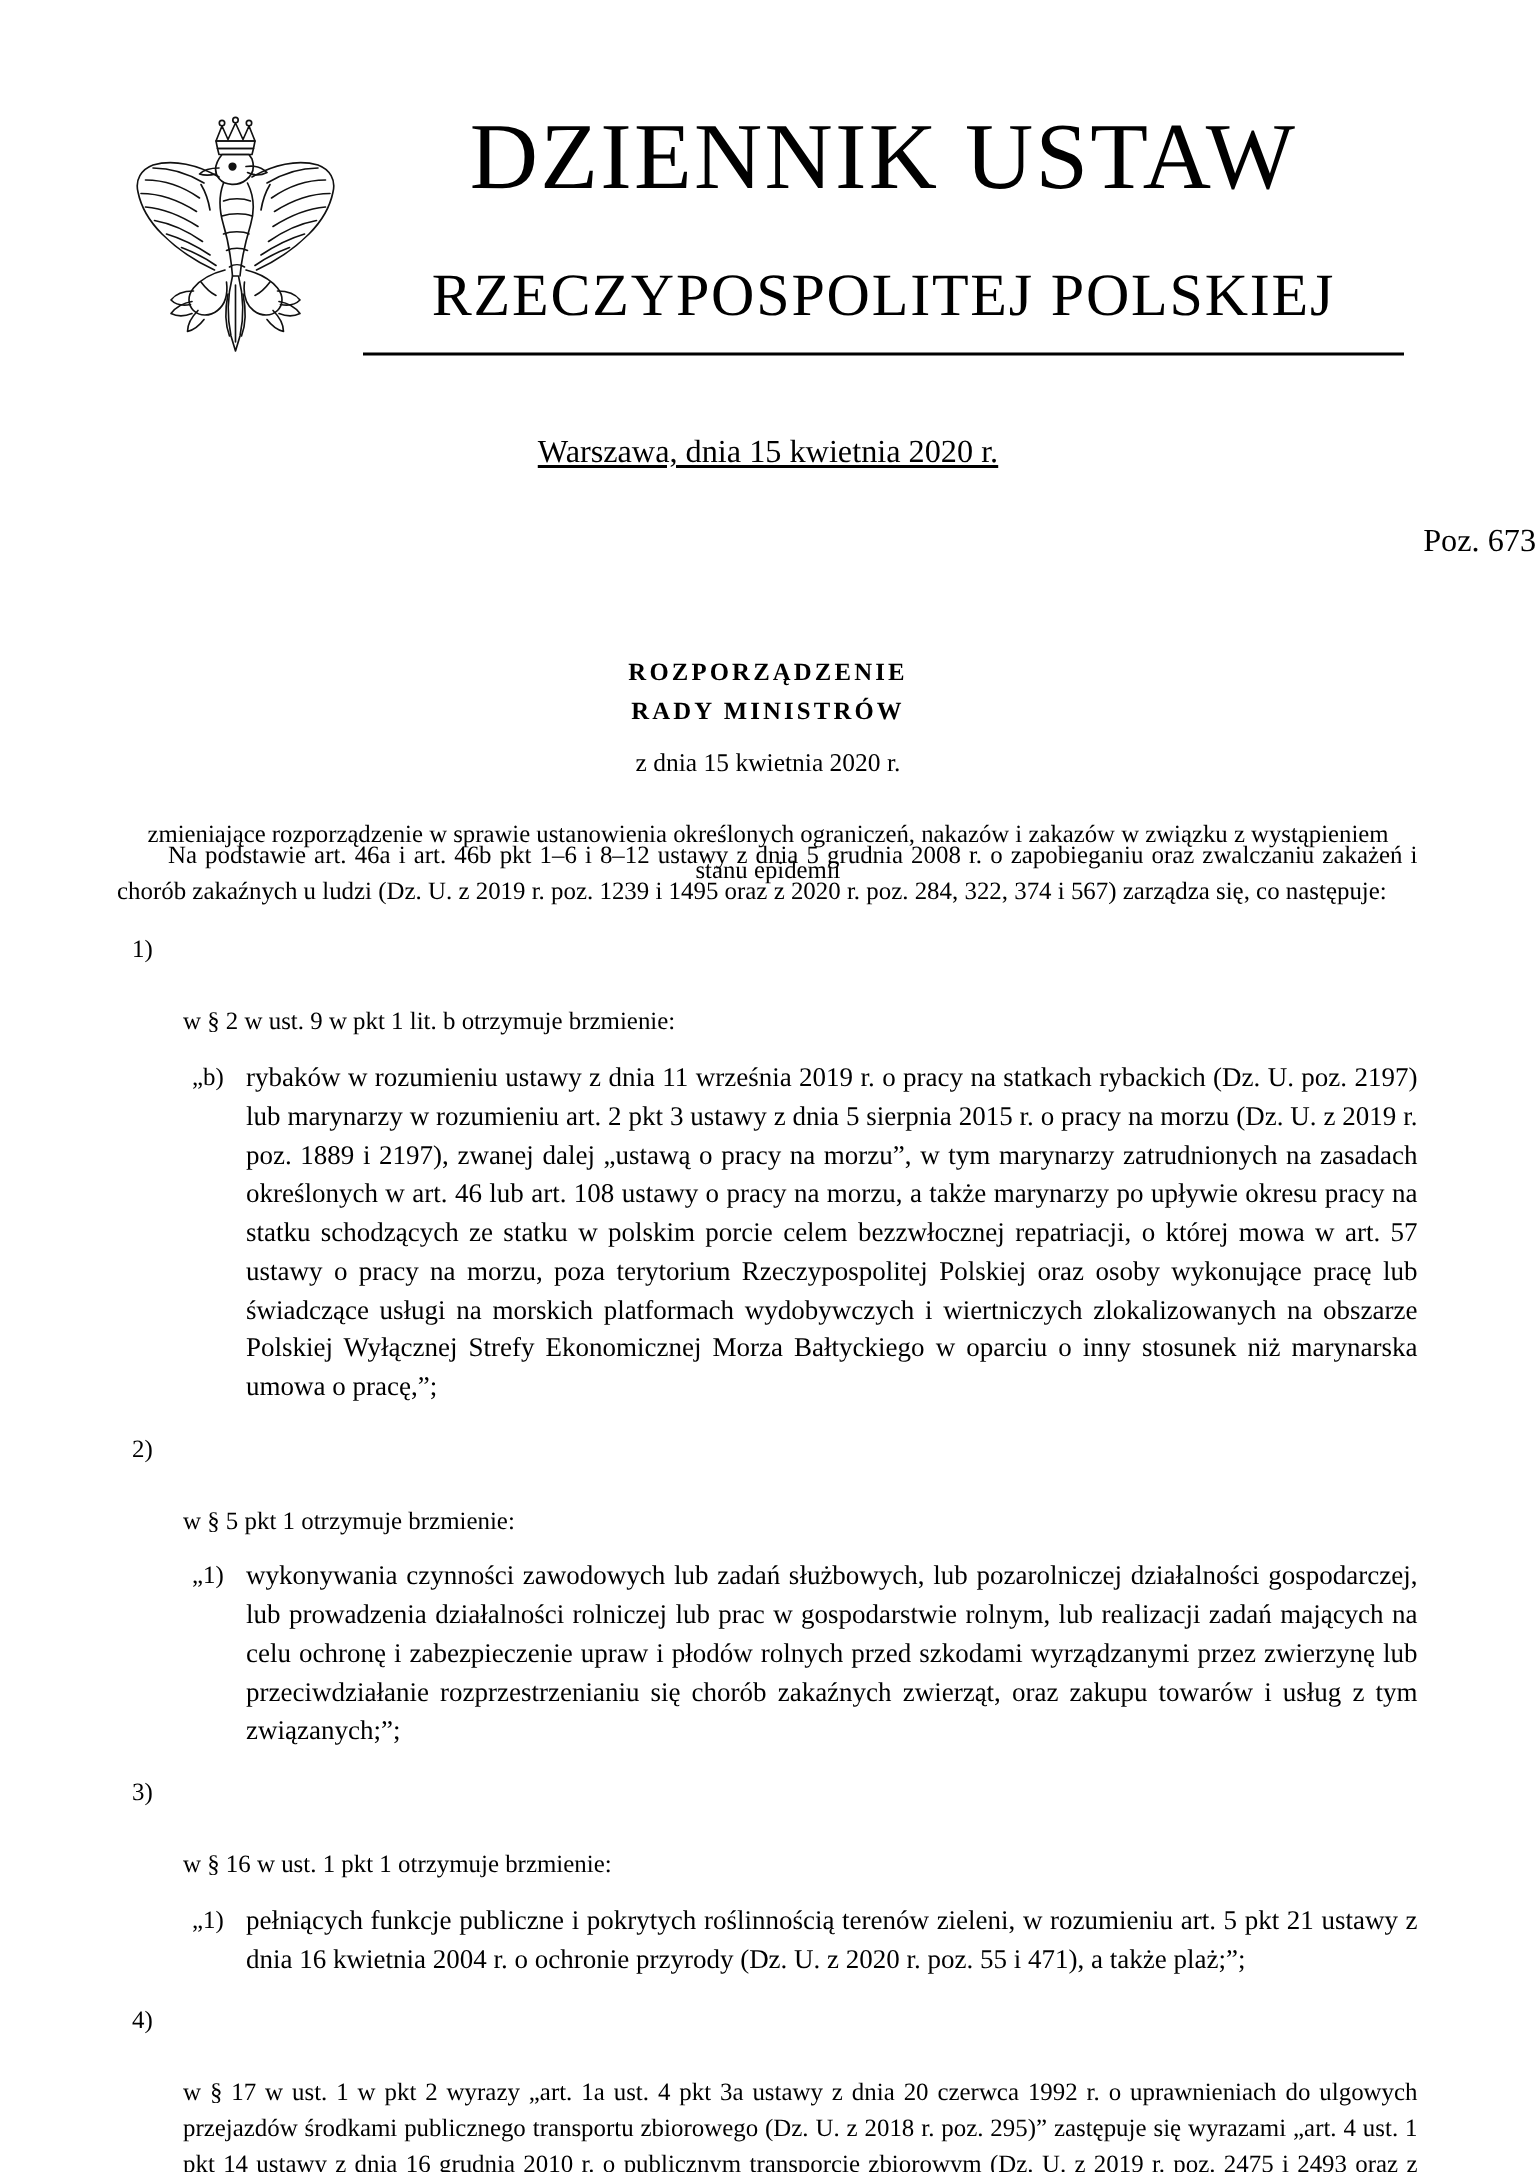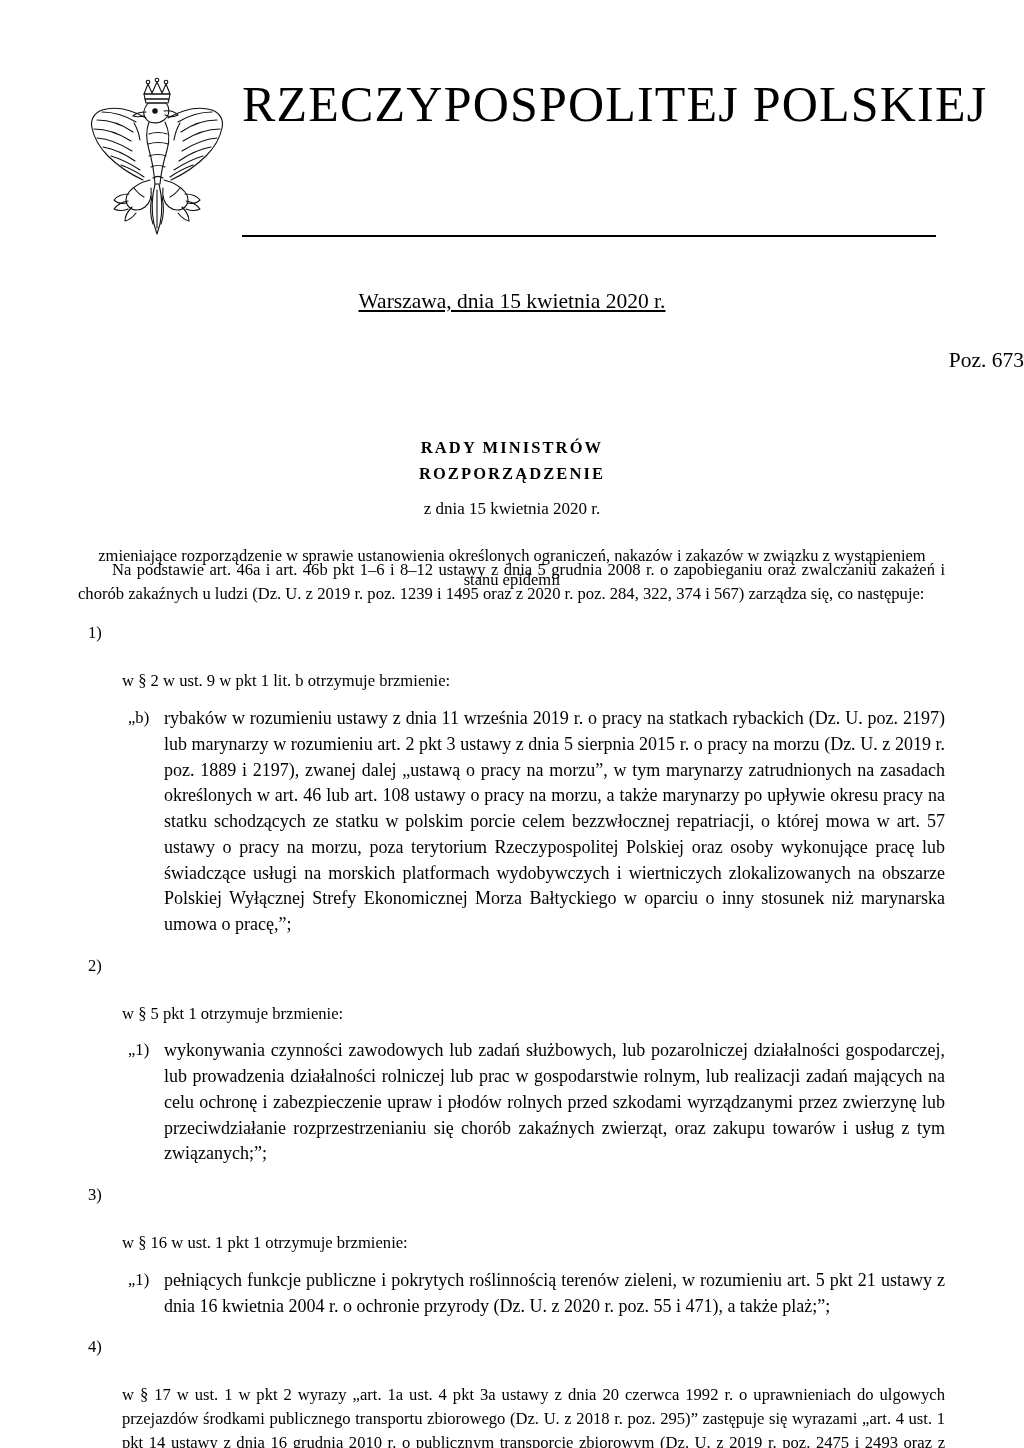--- a/index.html
+++ b/index.html
@@ -45,27 +45,27 @@
   }
   .masthead-line1 {
     font-size: 63px;
     line-height: 1.02;
     letter-spacing: 1.5px;
     text-align: center;
     white-space: nowrap;
     font-weight: 400;
   }
   .masthead-line2 {
-    font-size: 50px;
+    font-size: 40px;
     line-height: 1.05;
     letter-spacing: 1.2px;
     text-align: center;
     white-space: nowrap;
     font-weight: 400;
-    margin-top: 6px;
+    margin-top: 40px;
   }
   .masthead-rule {
     position: absolute;
     left: 242px;
     top: 235px;
     width: 694px;
     height: 0;
     border-top: 2.4px solid #000;
   }
 
@@ -223,32 +223,33 @@
 
         <path d="M78 112 C86 114 94 118 99 124 C103 129 103 135 99 139 C95 143 88 143 83 139 C78 135 76 128 77 120"></path>
         <path d="M99 126 C105 126 111 128 114 132 C111 135 106 136 101 135"></path>
         <path d="M100 133 C106 134 111 137 114 141 C110 143 105 143 100 141"></path>
         <path d="M96 139 C100 143 103 148 103 153 C99 152 95 149 92 145"></path>
         <path d="M94 120 C91 124 88 127 84 129"></path>
       </svg>
     </div>
 
     <div class="masthead-titles">
+      <div class="masthead-line1">DZIENNIK USTAW</div>
       <div class="masthead-line2">RZECZYPOSPOLITEJ POLSKIEJ</div>
     </div>
 
     <div class="masthead-rule"></div>
   </div>
 
   <div class="dateline">Warszawa, dnia 15 kwietnia 2020 r.</div>
   <div class="position">Poz. 673</div>
 
   <div class="title-block">
+    <div class="doc-type">ROZPORZĄDZENIE</div>
     <div class="doc-type">RADY MINISTRÓW</div>
-    <div class="doc-type">ROZPORZĄDZENIE</div>
     <div class="doc-date">z dnia 15 kwietnia 2020 r.</div>
     <div class="doc-subject">zmieniające rozporządzenie w sprawie ustanowienia określonych ograniczeń, nakazów i zakazów w związku z wystąpieniem stanu epidemii</div>
   </div>
 
   <div class="bodywrap">
 
     <p class="para indent">Na podstawie art. 46a i art. 46b pkt 1–6 i 8–12 ustawy z dnia 5 grudnia 2008 r. o zapobieganiu oraz zwalczaniu zakażeń i chorób zakaźnych u ludzi (Dz. U. z 2019 r. poz. 1239 i 1495 oraz z 2020 r. poz. 284, 322, 374 i 567) zarządza się, co następuje:</p>
 
 
     <div class="item">

